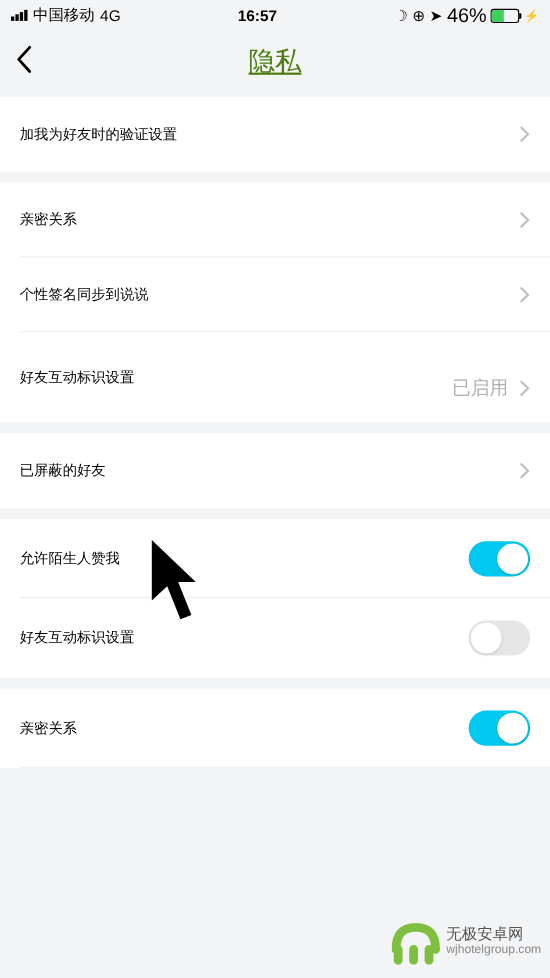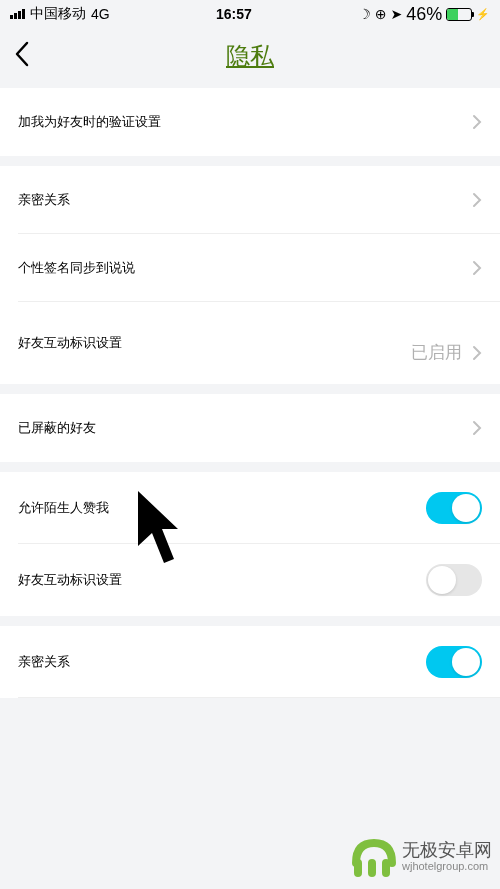--- a/index.html
+++ b/index.html
@@ -109,21 +109,21 @@
     }
     .watermark {
       position: absolute;
       right: 8px;
       bottom: 12px;
       display: flex;
       align-items: center;
       gap: 6px;
       pointer-events: none;
     }
-    .wm-text { font-size: 18px; color: #555; font-weight: 500; }
+    .wm-text { font-size: 14px; color: #555; font-weight: 500; }
     .wm-sub { font-size: 11px; color: #888; margin-top: -2px; }
     .wm-stack { display: flex; flex-direction: column; align-items: flex-start; }
     .charge { font-size: 11px; }
   </style>
 </head>
 <body>
 
 <div class="status-bar">
   <div class="status-left">
     <div class="signal">

